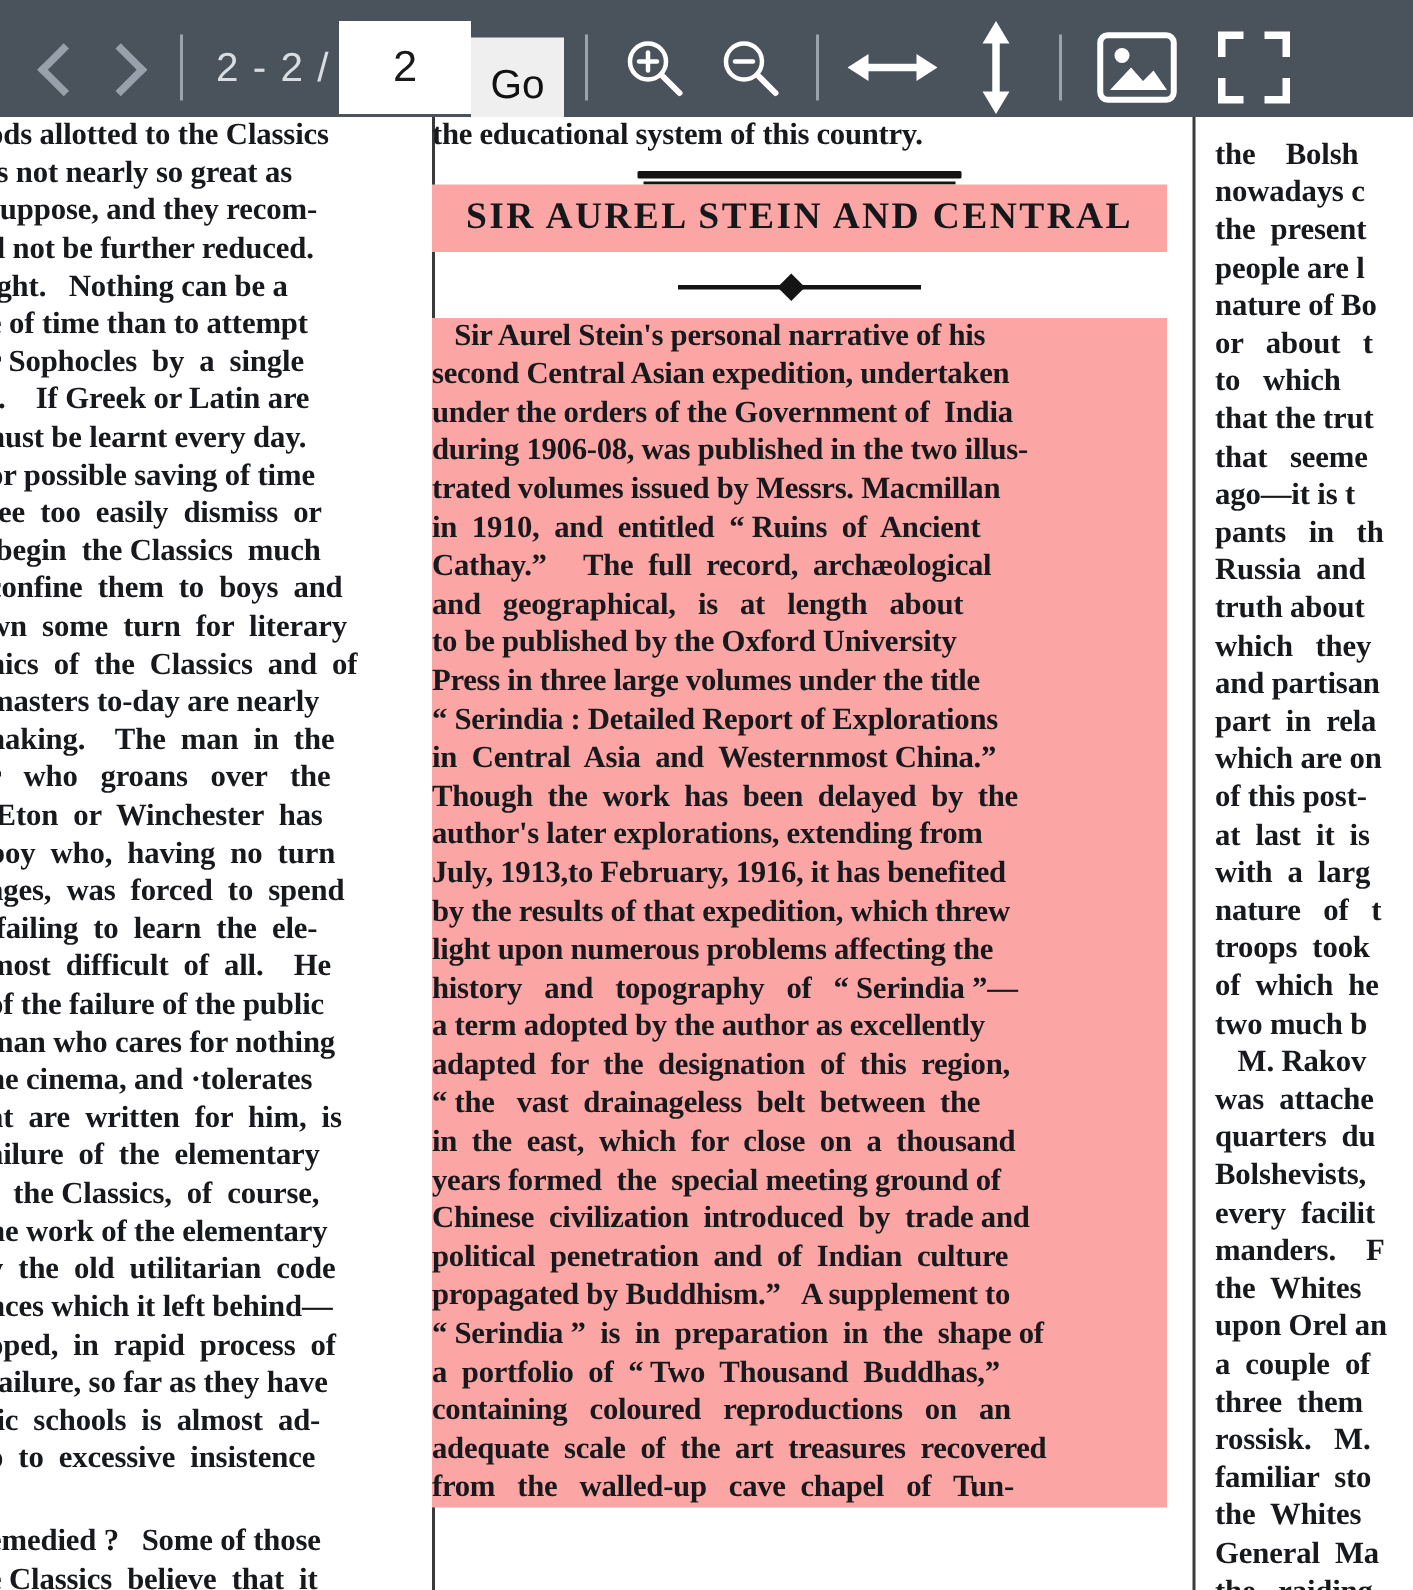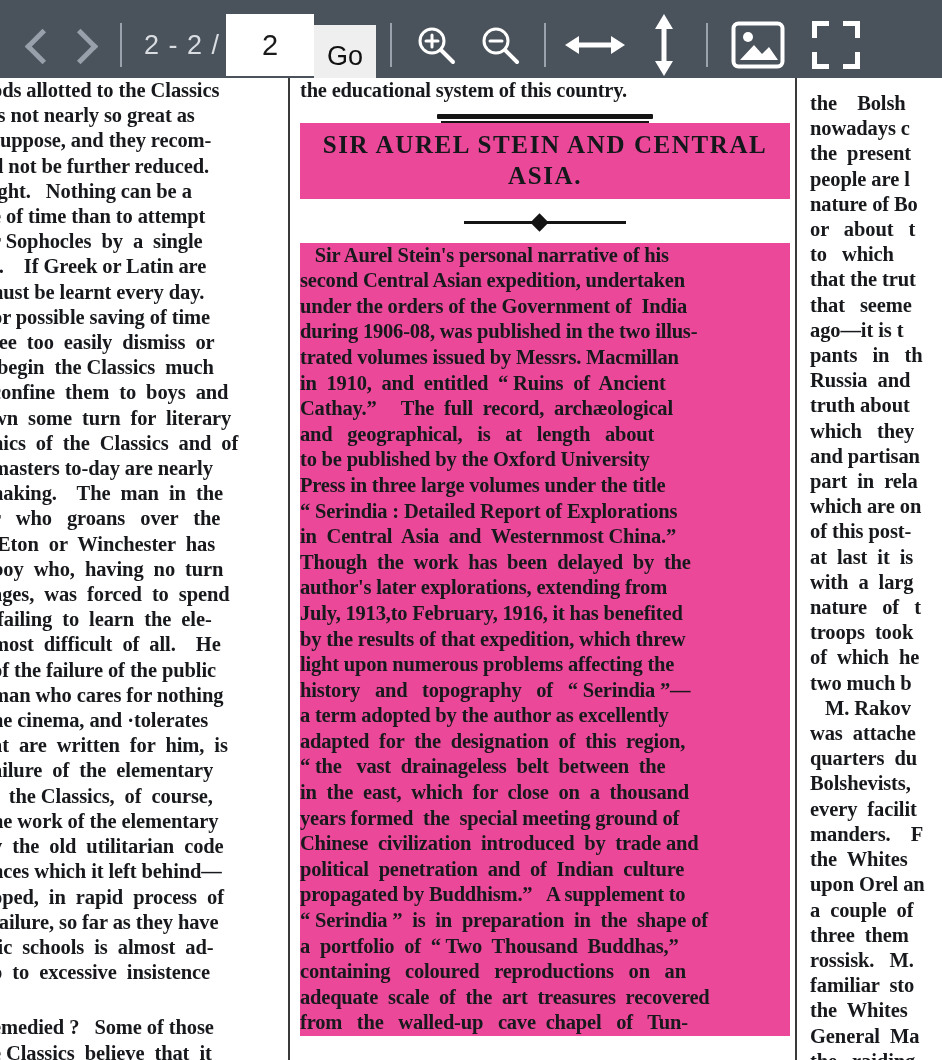--- a/index.html
+++ b/index.html
@@ -118,21 +118,21 @@
   }
 
   .news-col {
     position: absolute;
     top: 0;
     height: 982px;
     overflow: hidden;
     box-sizing: border-box;
   }
   #col-left   { left: 0px;   width: 283px; }
-  #col-center { left: 300px; width: 490px; }
+  #col-center { left: 288px; width: 490px; }
   #col-right  { left: 806px; width: 136px; }
 
   .col-rule {
     position: absolute;
     top: 0;
     width: 2px;
     height: 982px;
     background: #3a3a3a;
   }
   #rule-1 { left: 288px; }
@@ -156,21 +156,21 @@
     line-height: 25.6px;
     letter-spacing: -0.2px;
   }
   .scan-text p { margin: 0; white-space: pre; }
 
   
   #col-left .scan-text { margin-left: -8px; }
   #col-right .scan-text { margin-left: 4px; margin-top: 13px; }
 
   
-  .article-tint { background: #ec4899; }
+  .article-tint { background: #fca5a5; }
 
   .headline-block {
     text-align: center;
     padding: 6px 0 8px 0;
   }
   .headline {
     font-family: "Liberation Serif", serif;
     font-weight: 700;
     font-size: 25px;
     letter-spacing: 1.6px;
@@ -356,21 +356,20 @@
   <div class="news-col" id="col-center">
     <div class="scan-text">
       <p>the educational system of this country.</p>
     </div>
 
     <div class="rule-thick"></div>
     <div class="rule-thin"></div>
 
     <div class="headline-block article-tint">
       <div class="headline">SIR AUREL STEIN AND CENTRAL</div>
-      <div class="headline">ASIA.</div>
     </div>
 
     <div class="rule-diamond"></div>
 
     <div class="scan-text article-tint">
       <div id="center-lines">
           <p>   Sir Aurel Stein's personal narrative of his</p>
           <p>second Central Asian expedition, undertaken</p>
           <p>under the orders of the Government of  India</p>
           <p>during 1906-08, was published in the two illus-</p>

